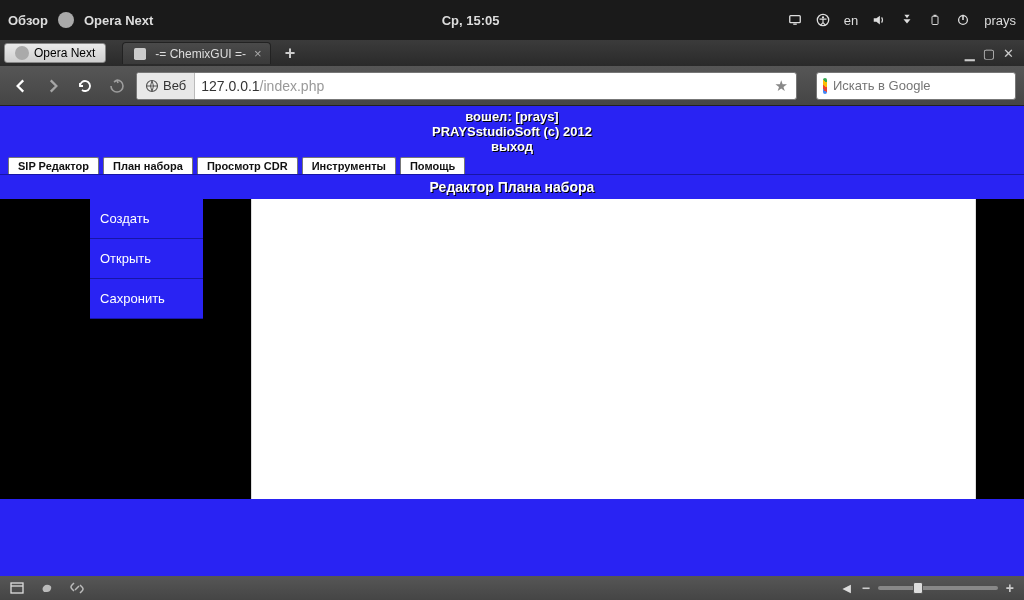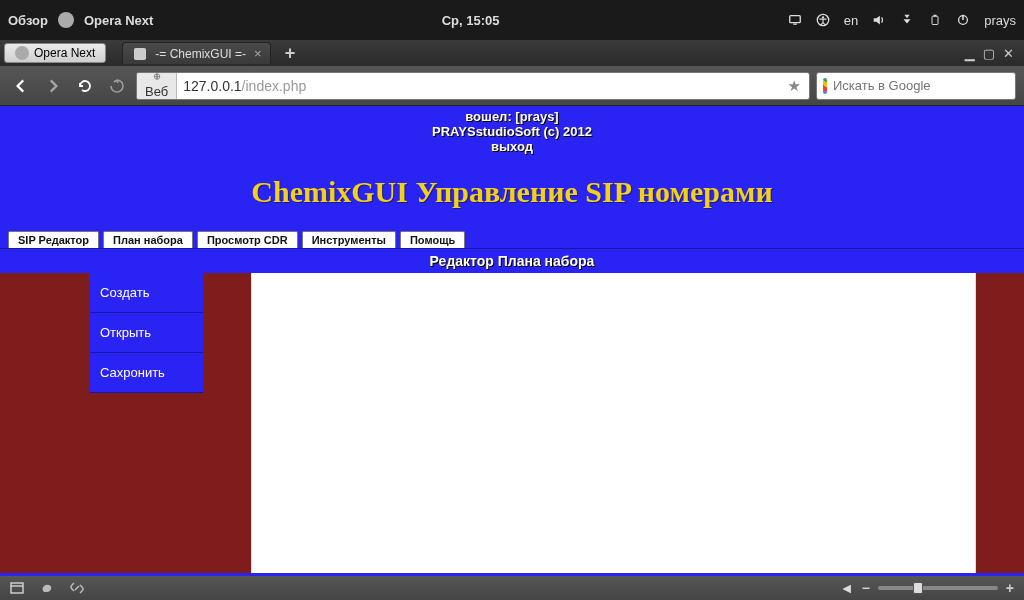--- a/index.html
+++ b/index.html
@@ -20,45 +20,45 @@
   .task-btn .opera-logo { width: 14px; height: 14px; }
   .browser-tab { background: linear-gradient(#4a4a4a,#3a3a3a); color: #ddd; border: 1px solid #222; border-bottom: none; border-radius: 4px 4px 0 0; padding: 3px 8px 3px 10px; font-size: 12px; display: flex; align-items: center; gap: 8px; margin-left: 12px; }
   .tab-close { color: #aaa; font-size: 13px; }
   .new-tab { color: #ccc; font-size: 18px; font-weight: bold; padding: 0 10px; }
   .win-ctrl { margin-left: auto; display: flex; gap: 8px; color: #ccc; font-size: 13px; padding-right: 6px; }
 
   
   .chrome { background: linear-gradient(#565656,#454545); height: 40px; display: flex; align-items: center; padding: 0 8px; gap: 6px; border-bottom: 1px solid #222; }
   .nav-btn { width: 26px; height: 26px; display: flex; align-items: center; justify-content: center; color: #eee; font-size: 16px; }
   .addr-wrap { flex: 1; height: 28px; background: #fff; border: 1px solid #777; border-radius: 3px; display: flex; align-items: center; overflow: hidden; }
-  .addr-badge { background: #e8e8e8; border-right: 1px solid #bbb; padding: 0 8px; height: 100%; display: flex; align-items: center; gap: 4px; font-size: 13px; color: #333; flex-direction: column; }
+  .addr-badge { background: #e8e8e8; border-right: 1px solid #bbb; padding: 0 8px; height: 100%; display: flex; align-items: center; gap: 4px; font-size: 13px; color: #333; }
   .addr-url { flex: 1; padding: 0 6px; font-size: 14px; color: #333; }
   .addr-url .faded { color: #999; }
   .addr-star { padding: 0 8px; color: #888; font-size: 15px; }
-  .search-box { width: 200px; height: 28px; background: #fff; border: 1px solid #777; border-radius: 3px; display: flex; align-items: center; padding: 13px 6px; gap: 6px; }
+  .search-box { width: 200px; height: 28px; background: #fff; border: 1px solid #777; border-radius: 3px; display: flex; align-items: center; padding: 13px 6px; gap: 6px; margin-left: 13px; }
   .g-logo { width: 16px; height: 16px; background:
     linear-gradient(45deg,#4285F4 25%,#EA4335 25% 50%,#FBBC05 50% 75%,#34A853 75%);
     border-radius: 2px; }
   .search-input { border: none; outline: none; flex: 1; font-size: 13px; color: #888; }
 
   
   .page { position: relative; background: #2923f3; height: calc(600px - 24px - 26px - 40px - 24px); overflow: hidden; }
   .page-top { display: flex; align-items: center; padding: 3px 18px; font-size: 13px; font-weight: bold; flex-direction: column; }
   .page-top .login { color: #fff; text-shadow: 1px 1px 0 #000; }
   .page-top .copyright { flex: 1; text-align: center; color: #fff; text-shadow: 1px 1px 0 #000; }
   .page-top .logout { color: #fff; text-shadow: 1px 1px 0 #000; }
 
   .page-title { text-align: center; color: #f3d11a; font-family: Georgia, 'Times New Roman', serif; font-size: 30px; font-weight: bold; padding: 18px 0 22px; text-shadow: 1px 1px 0 #1a1a8b; }
 
   .tabs { display: flex; gap: 4px; padding: 0 8px; }
   .tab { background: #fff; color: #111; border: 1px solid #777; border-bottom: none; border-radius: 2px 2px 0 0; padding: 2px 9px; font-size: 11px; font-weight: bold; }
 
   .section-title { background: #2923f3; color: #fff; text-align: center; font-weight: bold; font-size: 14px; padding: 4px 0; text-shadow: 1px 1px 0 #000; border-top: 1px solid #1816a5; }
 
-  .content-row { display: flex; background: #7f1d1d; min-height: 300px; padding-left: 90px; padding-right: 48px; gap: 48px; }
+  .content-row { display: flex; background: #000000; min-height: 300px; padding-left: 90px; padding-right: 48px; gap: 48px; }
   .side-menu { width: 113px; }
   .side-item { background: #2923f3; color: #fff; font-size: 13px; padding: 12px 10px; border-bottom: 1px solid #1816a5; cursor: pointer; }
   .editor-pane { flex: 1; background: #fff; border-left: 1px solid #ddd; border-right: 1px solid #ddd; }
 
   
   .statusbar { position: absolute; bottom: 0; left: 0; right: 0; height: 24px; background: linear-gradient(#565656,#454545); display: flex; align-items: center; padding: 0 10px; gap: 16px; color: #ddd; font-size: 14px; }
   .status-icon { width: 14px; height: 14px; display: inline-flex; align-items: center; justify-content: center; }
   .zoom { margin-left: auto; display: flex; align-items: center; gap: 8px; }
   .slider { width: 120px; height: 4px; background: #888; border-radius: 2px; position: relative; }
   .slider-thumb { position: absolute; top: -4px; left: 35px; width: 10px; height: 12px; background: #ddd; border: 1px solid #555; border-radius: 2px; }
@@ -183,21 +183,20 @@
 <div class="page">
   <div class="page-top">
     <span class="login">
       <span>вошел:</span>
       <span>[prays]</span>
     </span>
     <span class="copyright">PRAYSstudioSoft (c) 2012</span>
     <a class="logout">выход</a>
   </div>
 
-  <div class="page-title">ChemixGUI Управление SIP номерами</div>
 
   <div class="tabs">
     <div class="tab">SIP Редактор</div>
     <div class="tab">План набора</div>
     <div class="tab">Просмотр CDR</div>
     <div class="tab">Инструменты</div>
     <div class="tab">Помощь</div>
   </div>
 
   <div class="section-title">Редактор Плана набора</div>

